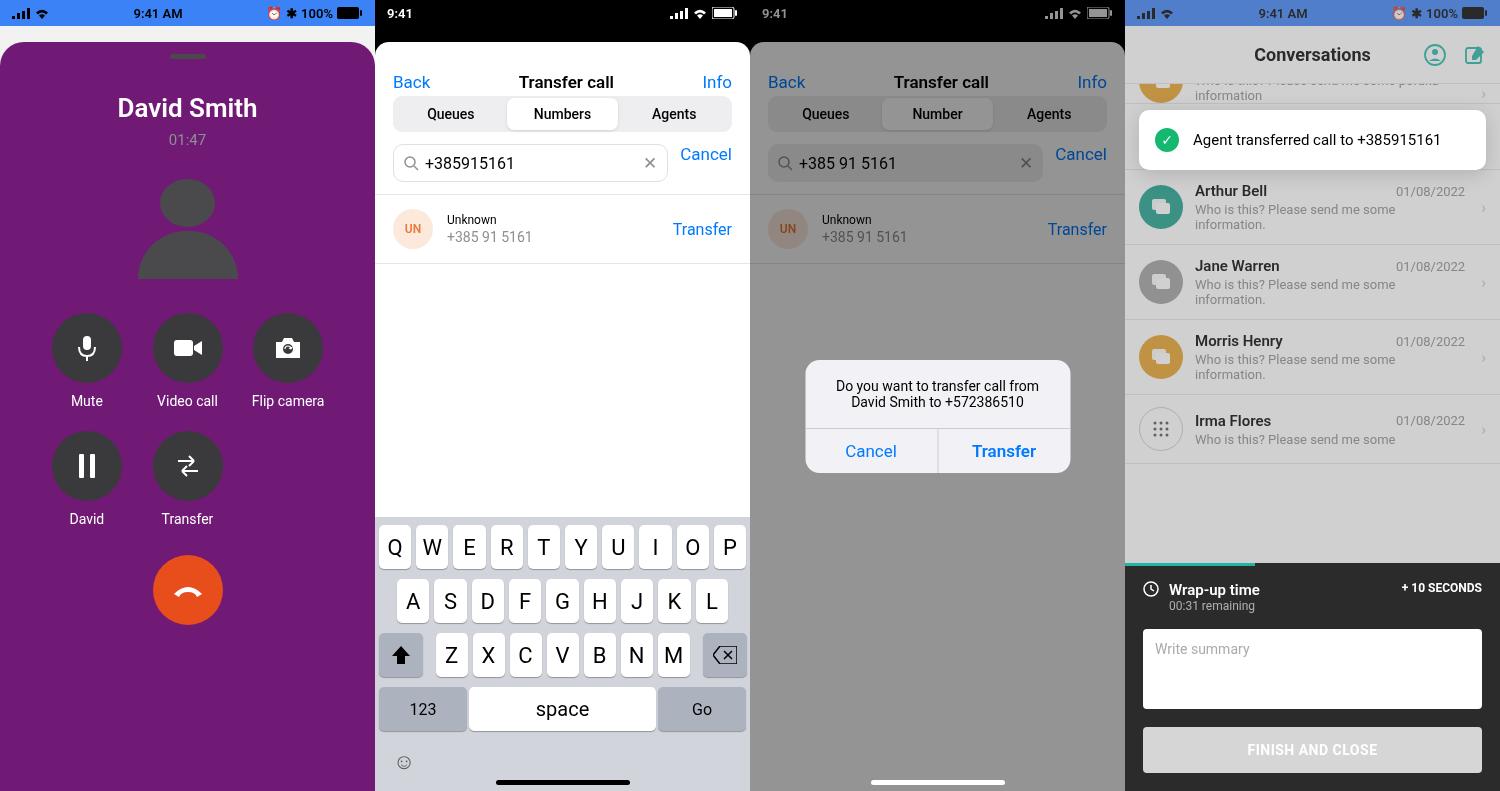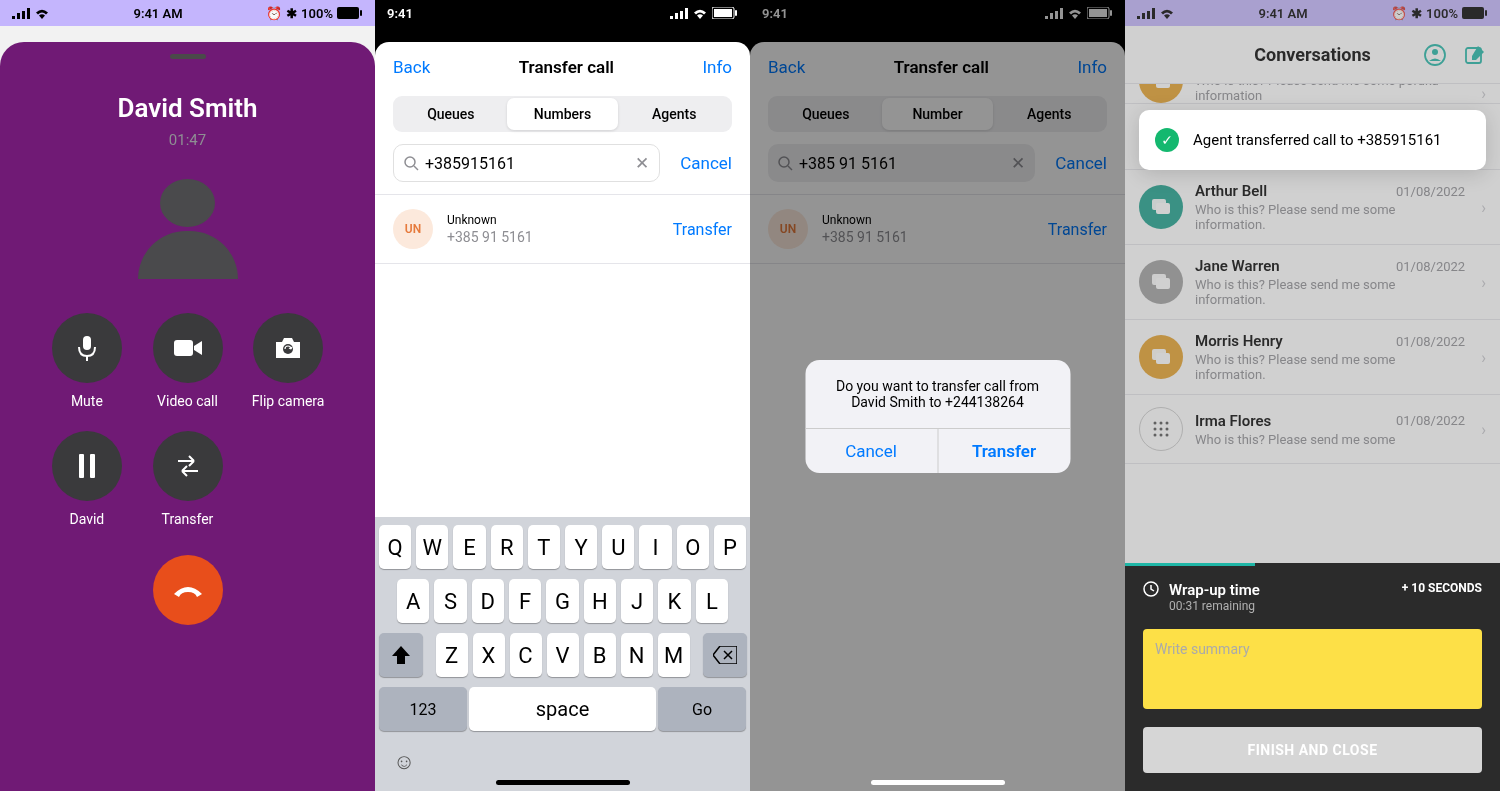--- a/index.html
+++ b/index.html
@@ -2,49 +2,49 @@
 <html><head>
 <meta charset="utf-8">
 <style>
 *{box-sizing:border-box;margin:0;padding:0;font-family:-apple-system,BlinkMacSystemFont,'Segoe UI',Roboto,sans-serif}
 body{display:flex;width:1500px;height:791px;background:#000}
 .screen{width:375px;height:791px;position:relative;overflow:hidden;background:#fff}
 
 
 .status-bar{height:26px;display:flex;justify-content:space-between;align-items:center;padding:0 12px;font-size:13px;font-weight:600}
 .sb-dark{background:#000;color:#fff}
-.sb-light{background:#c4b5fd;color:#000}
+.sb-light{background:#3b82f6;color:#000}
 .sb-left,.sb-right{display:flex;align-items:center;gap:4px}
 
 
 .s1{background:#f2f2f2}
 .call-sheet{position:absolute;top:42px;left:0;right:0;bottom:0;background:#701a75;border-radius:24px 24px 0 0;color:#fff;display:flex;flex-direction:column;align-items:center;padding-top:12px}
 .grabber{width:36px;height:5px;background:#4a4a4a;border-radius:3px;margin-bottom:34px}
 .caller-name{font-size:26px;font-weight:600}
 .call-time{font-size:15px;color:#8e8e93;margin-top:8px}
 .avatar-large{width:100px;height:100px;margin-top:30px;display:flex;flex-direction:column;align-items:center}
 .avatar-head{width:55px;height:55px;background:#4a4a4c;border-radius:50%}
 .avatar-body{width:100px;height:55px;background:#4a4a4c;border-radius:50px 50px 0 0;margin-top:4px}
 .call-grid{display:grid;grid-template-columns:repeat(3,1fr);gap:22px 28px;margin-top:34px}
 .call-btn{display:flex;flex-direction:column;align-items:center;gap:10px}
 .call-btn-circle{width:70px;height:70px;border-radius:50%;background:#3a3a3c;display:flex;align-items:center;justify-content:center;color:#fff}
 .call-btn-label{font-size:14px;color:#fff}
 .hangup{width:70px;height:70px;border-radius:50%;background:#e84e1b;display:flex;align-items:center;justify-content:center;margin-top:28px}
 
 
 .s2{background:#000}
 .sheet-2{position:absolute;top:42px;left:0;right:0;bottom:0;background:#fff;border-radius:14px 14px 0 0}
-.nav-header{height:50px;display:flex;align-items:center;justify-content:space-between;padding:8px 18px}
+.nav-header{height:50px;display:flex;align-items:flex-end;justify-content:space-between;padding:0 18px}
 .nav-back{color:#007aff;font-size:17px}
 .nav-title{font-size:17px;font-weight:600}
 .nav-info{color:#007aff;font-size:17px}
 .segmented{margin:4px 18px 0;height:36px;background:#eeeef0;border-radius:9px;display:flex;padding:2px}
 .seg{flex:1;display:flex;align-items:center;justify-content:center;font-size:14px;font-weight:500;color:#000;border-radius:7px}
 .seg.active{background:#fff;box-shadow:0 1px 3px rgba(0,0,0,0.12)}
-.search-row{display:flex;align-items:center;padding:12px 18px;gap:20px}
+.search-row{display:flex;align-items:flex-start;padding:12px 18px;gap:12px}
 .search-field{flex:1;height:38px;background:#fff;border:1px solid #e0e0e0;border-radius:10px;display:flex;align-items:center;padding:0 10px;gap:6px}
 .search-icon-sm{color:#8e8e93;font-size:15px}
 .search-text{flex:1;font-size:16px;border:none;outline:none}
 .clear-x{color:#8e8e93;font-size:17px;font-weight:300}
 .cancel-link{color:#007aff;font-size:17px}
 .result-row{display:flex;align-items:center;padding:14px 18px;border-top:1px solid #e5e5ea;border-bottom:1px solid #e5e5ea}
 .result-avatar{width:40px;height:40px;border-radius:50%;background:#fce9dc;color:#e67a3c;font-size:12px;font-weight:600;display:flex;align-items:center;justify-content:center;margin-right:14px}
 .result-info{flex:1}
 .result-name{font-size:12px;color:#000}
 .result-num{font-size:14px;color:#8e8e93;margin-top:2px}
@@ -98,21 +98,21 @@
 .toast-check{width:24px;height:24px;border-radius:50%;background:#14b86f;color:#fff;display:flex;align-items:center;justify-content:center;font-size:14px;flex-shrink:0}
 .toast-text{font-size:15px;color:#000}
 
 .wrapup{position:absolute;bottom:0;left:0;right:0;background:#2b2b2b;z-index:10;padding:18px}
 .wrapup-prog{position:absolute;top:0;left:0;width:130px;height:3px;background:#1fb6a6}
 .wrapup-head{display:flex;justify-content:space-between;align-items:flex-start;color:#fff;margin-bottom:16px}
 .wrapup-left{display:flex;gap:10px}
 .wrapup-title{font-size:15px;font-weight:600}
 .wrapup-remain{font-size:12px;color:#b0b0b0;}
 .wrapup-add{font-size:12px;font-weight:700;color:#fff}
-.wrapup-textarea{width:100%;height:80px;background:#fde047;border:none;border-radius:4px;padding:12px;font-size:14px;resize:none;outline:none}
+.wrapup-textarea{width:100%;height:80px;background:#ffffff;border:none;border-radius:4px;padding:12px;font-size:14px;resize:none;outline:none}
 .wrapup-textarea::placeholder{color:#aaa}
 .wrapup-btn{width:100%;margin-top:14px;height:46px;background:#d6d6d6;border:none;border-radius:4px;color:#fff;font-size:14px;font-weight:700;letter-spacing:0.5px}
 
 svg{display:block}
 </style>
 </head>
 <body>
 
 <div class="screen s1">
   <div class="status-bar sb-light">
@@ -380,21 +380,21 @@
       <div class="result-avatar">UN</div>
       <div class="result-info">
         <div class="result-name">Unknown</div>
         <div class="result-num">+385 91 5161</div>
       </div>
       <span class="transfer-link">Transfer</span>
     </div>
   </div>
   <div class="dimmer"></div>
   <div class="alert">
-    <div class="alert-msg">Do you want to transfer call from David Smith to +244138264</div>
+    <div class="alert-msg">Do you want to transfer call from David Smith to +572386510</div>
     <div class="alert-btns">
       <div class="alert-btn">Cancel</div>
       <div class="alert-btn bold">Transfer</div>
     </div>
   </div>
   <div class="home-ind" style="background:#fff;z-index:20"></div>
 </div>
 
 <div class="screen s4">
   <div class="status-bar sb-light">

